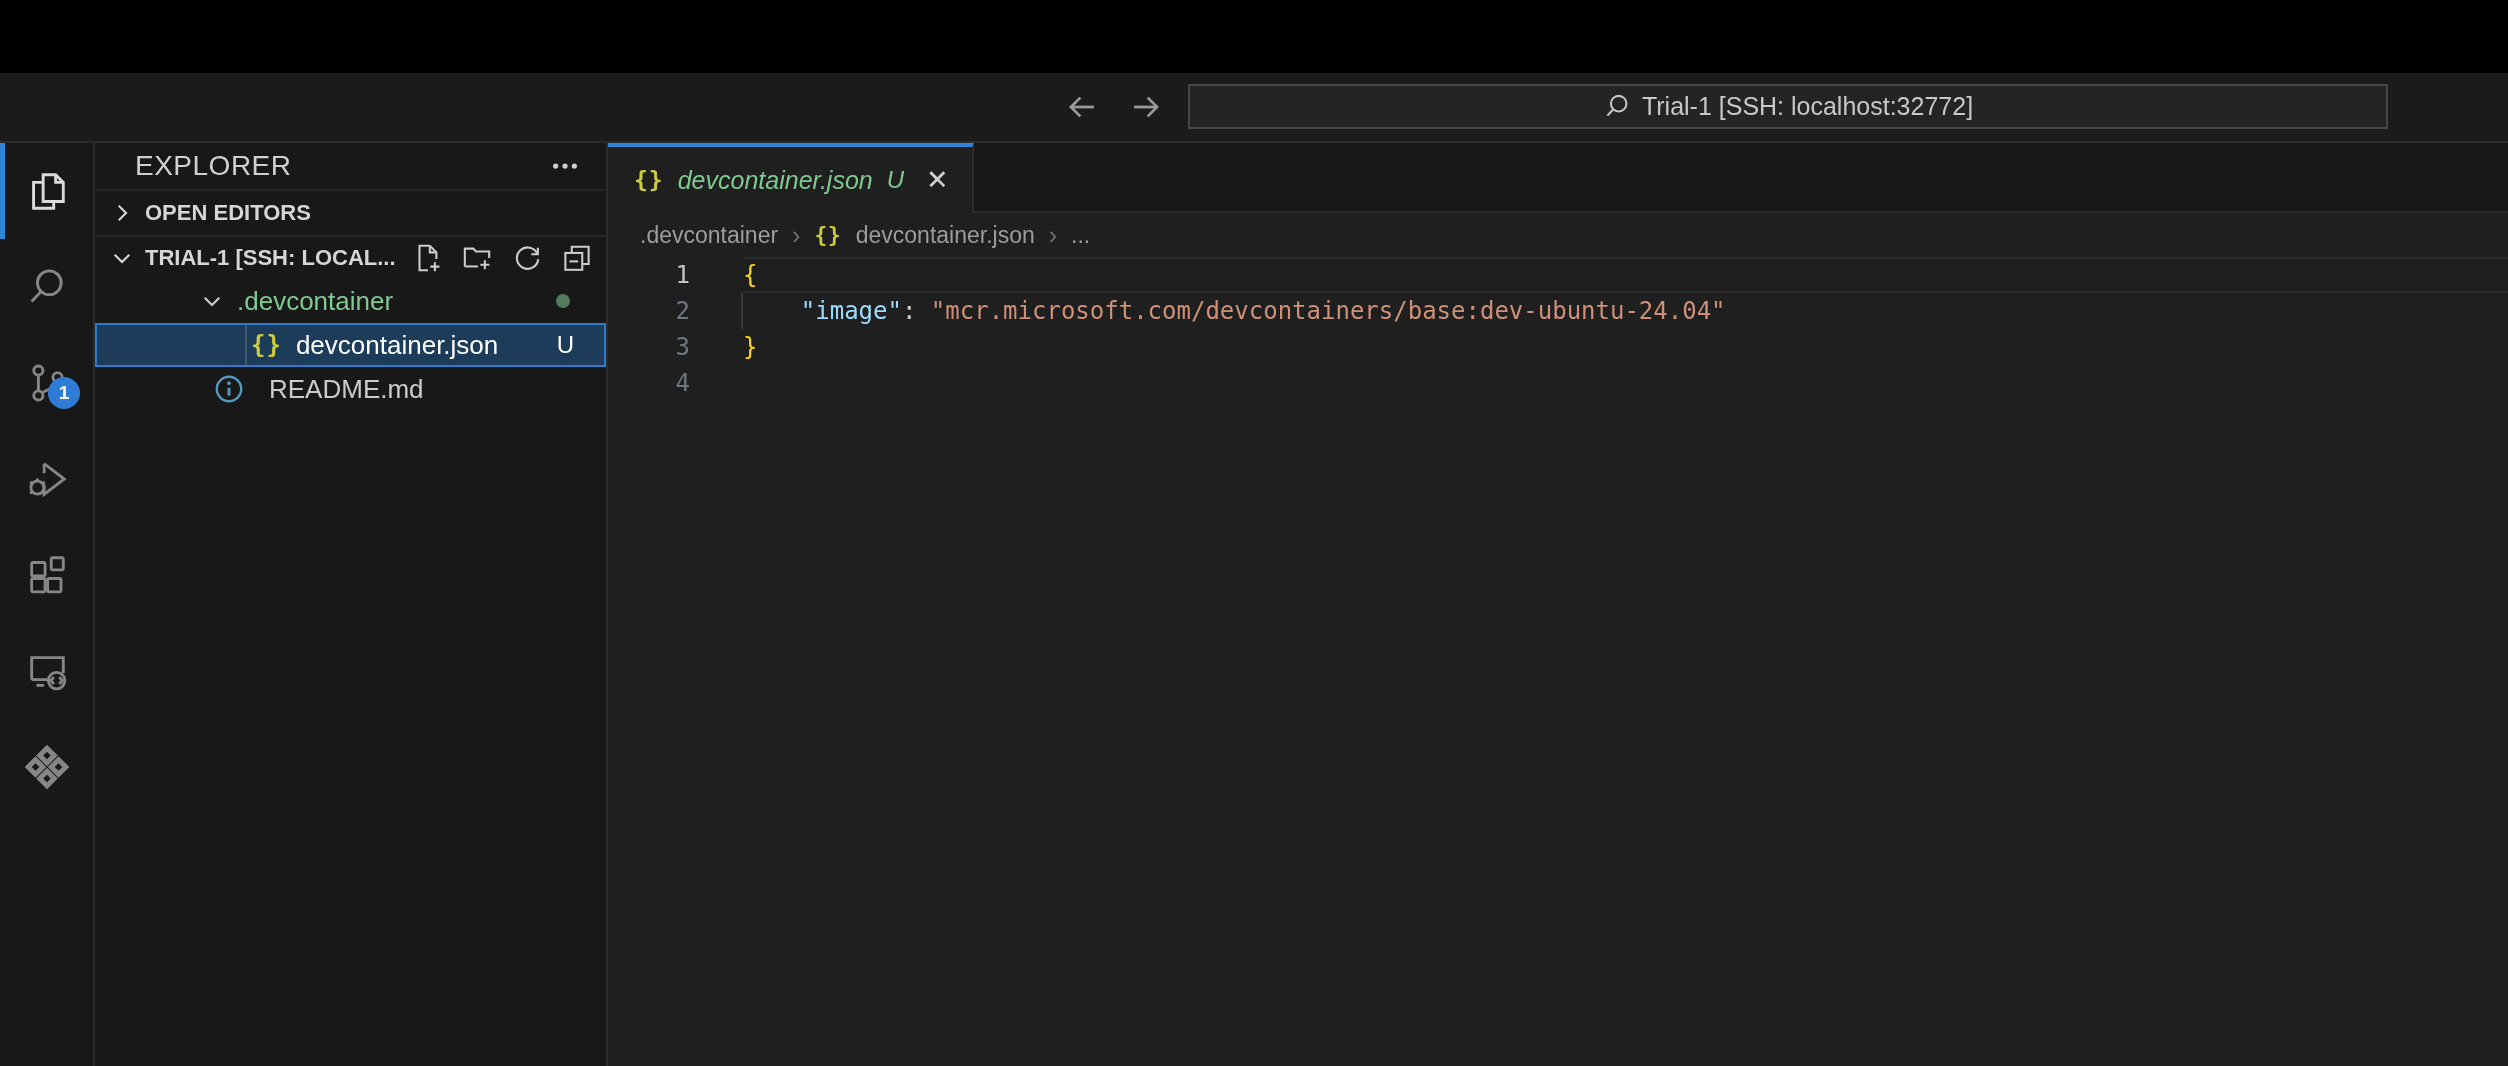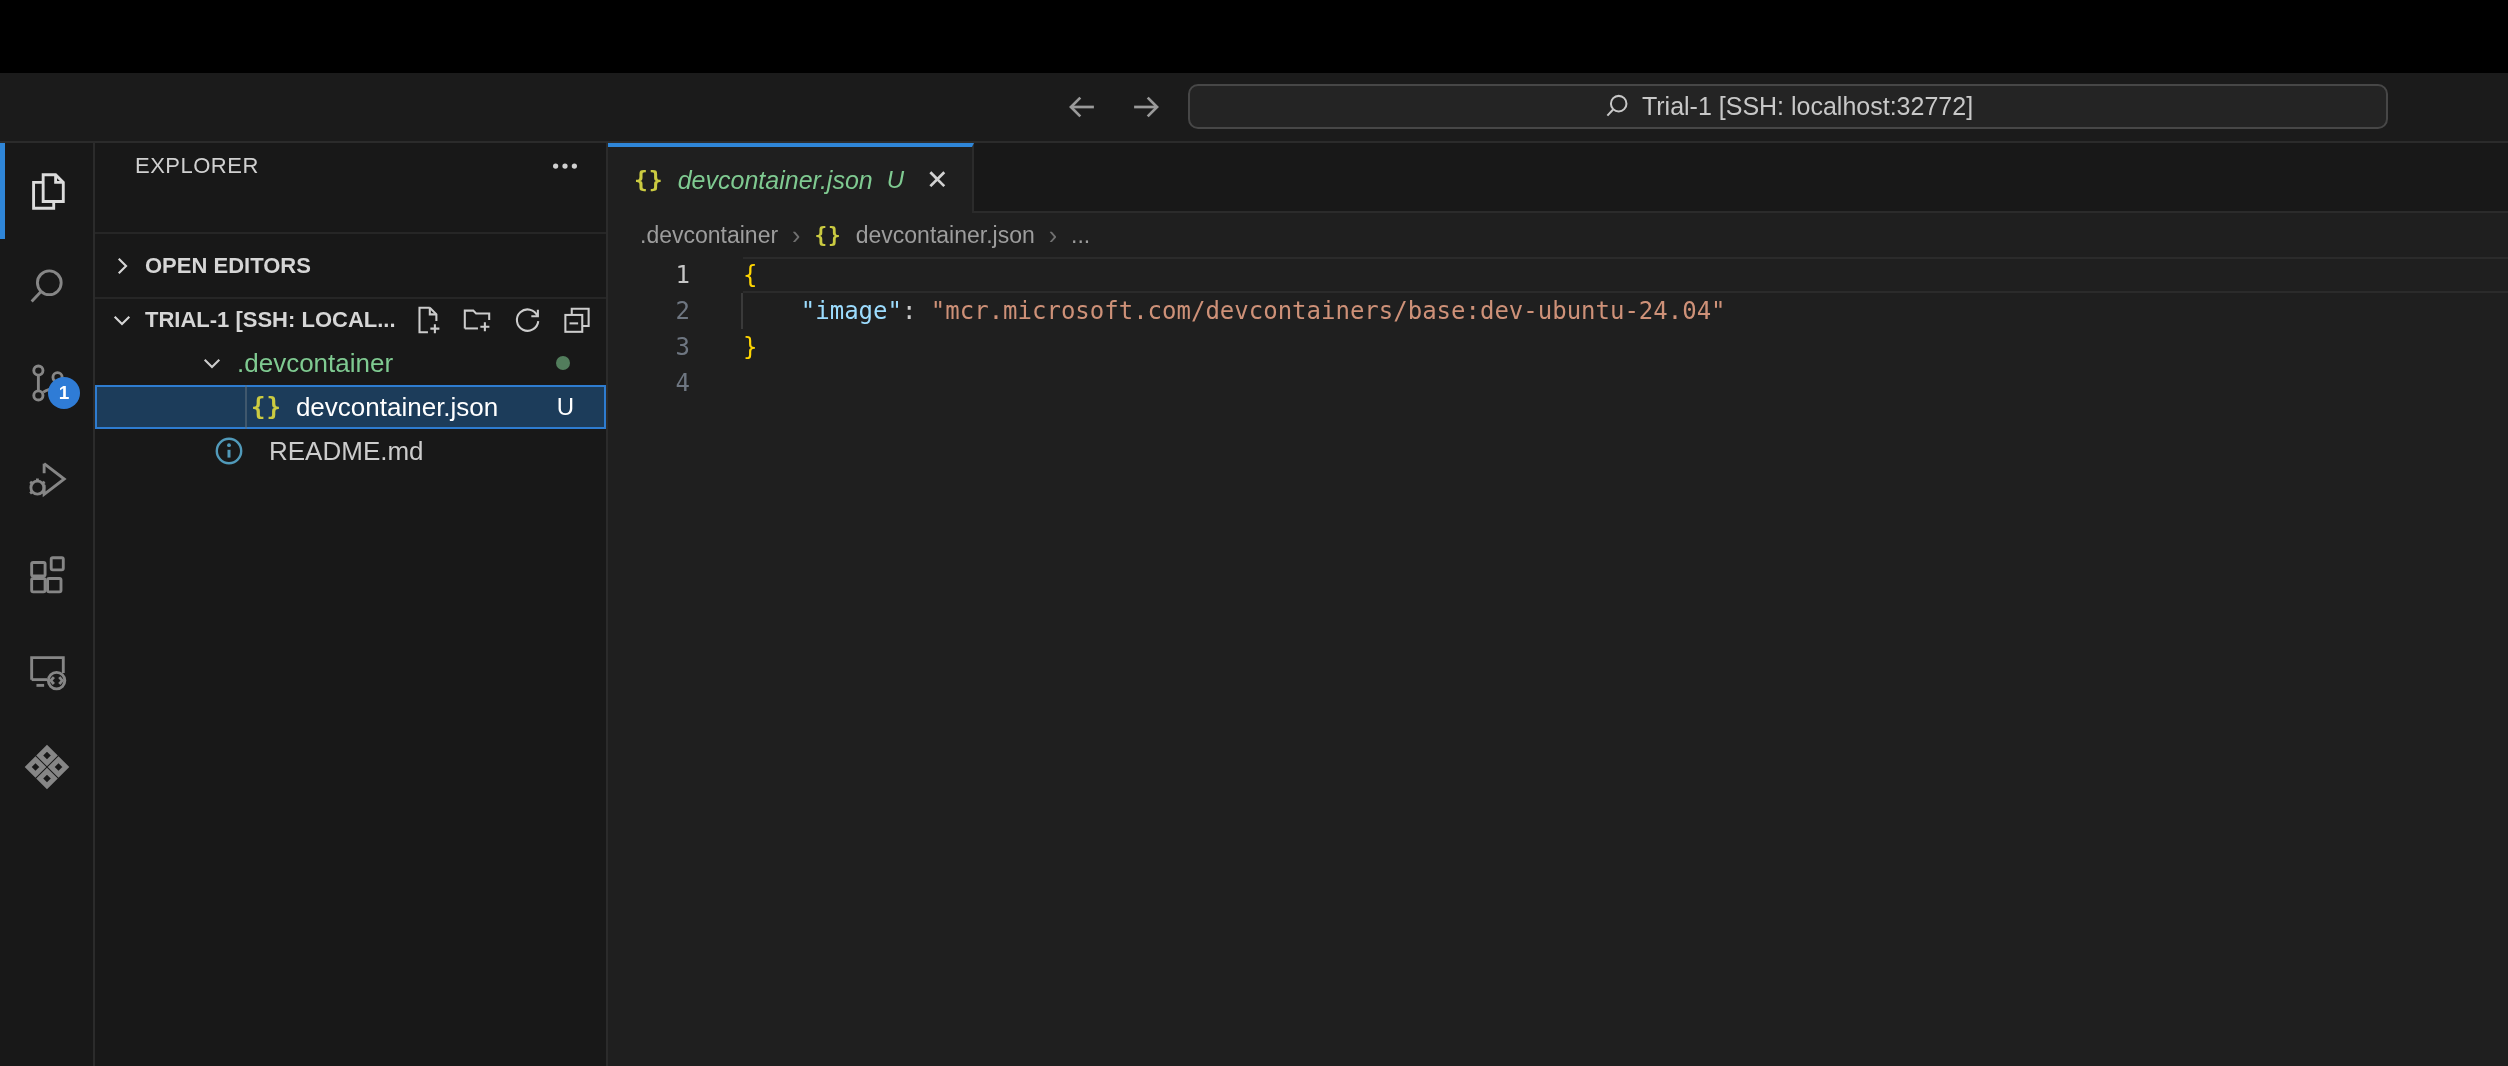--- a/index.html
+++ b/index.html
@@ -6,44 +6,44 @@
   html,body { margin:0; padding:0; width:2508px; height:1066px; background:#1f1f1f;
     font-family:"Liberation Sans", sans-serif; overflow:hidden; position:relative; }
 
   
   .black-strip { position:absolute; left:0; top:0; width:2508px; height:73px; background:#000; }
   .titlebar { position:absolute; left:0; top:73px; width:2508px; height:70px; background:#1b1b1b;
     border-bottom:2px solid #2b2b2b; }
   .nav-arrows { position:absolute; left:1060px; top:0; height:68px; display:flex; align-items:center; gap:20px; }
   .nav-arrow { width:44px; height:44px; display:flex; align-items:center; justify-content:center; color:#9a9a9a; }
   .command-center { position:absolute; left:1188px; top:11px; width:1200px; height:45px;
-    background:#242424; border:2px solid #474747; border-radius:10px;
+    background:#242424; border:2px solid #474747; border-radius:0;
     display:flex; align-items:center; justify-content:center; gap:12px;
     color:#c8c8c8; font-size:25px; }
 
   
   .main { position:absolute; left:0; top:143px; width:2508px; height:923px; }
 
   .activitybar { position:absolute; left:0; top:0; width:95px; height:100%;
     background:#181818; border-right:2px solid #2b2b2b; }
   .ab-item { position:relative; width:93px; height:96px; display:flex; align-items:center; justify-content:center;
     color:#868686; }
   .ab-item.active { color:#dcdcdc; }
   .ab-item.active::before { content:""; position:absolute; left:0; top:0; width:5px; height:100%; background:#2f86d8; }
   .ab-badge { position:absolute; top:42px; right:13px; width:32px; height:32px; border-radius:50%;
     background:#2f7cd6; color:#fff; font-size:19px; font-weight:700;
     display:flex; align-items:center; justify-content:center; }
 
   .sidebar { position:absolute; left:95px; top:0; width:513px; height:100%;
     background:#181818; border-right:2px solid #2b2b2b; color:#cccccc; }
   .sidebar-header { height:46px; display:flex; align-items:center; justify-content:space-between;
-    padding:0 26px 0 40px; font-size:22px; color:#d0d0d0; }
+    padding:0 26px 0 40px; font-size:28px; color:#d0d0d0; }
   .pane-header { display:flex; align-items:center; gap:10px; padding-left:14px;
     font-weight:700; font-size:22px; color:#d6d6d6; border-top:2px solid #262626; }
-  .pane-open-editors { height:65px;margin-top:43px; }
+  .pane-open-editors { height:46px; }
   .pane-workspace { height:44px; position:relative; }
   .pane-actions { position:absolute; right:14px; top:0; height:100%; display:flex; align-items:center; gap:20px; color:#cccccc; }
 
   .tree-row { position:relative; height:44px; display:flex; align-items:center; font-size:26px; color:#cccccc; }
   .row-folder { padding-left:104px; gap:12px; }
   .folder-label { color:#7fca91; }
   .git-dot { position:absolute; right:36px; top:15px; width:14px; height:14px; border-radius:50%; background:#527d5c; }
   .row-selected { background:#1c3c5a; box-shadow: inset 0 0 0 2px #2e7cd0; padding-left:156px; gap:14px; color:#ffffff; }
   .indent-guide-tree { position:absolute; left:150px; top:0; bottom:0; width:2px; background:#5f6f7d; opacity:.55; }
   .json-glyph { color:#cbcb41; font-weight:700; font-size:24px; letter-spacing:1px; font-family:"DejaVu Sans Mono",monospace; }

